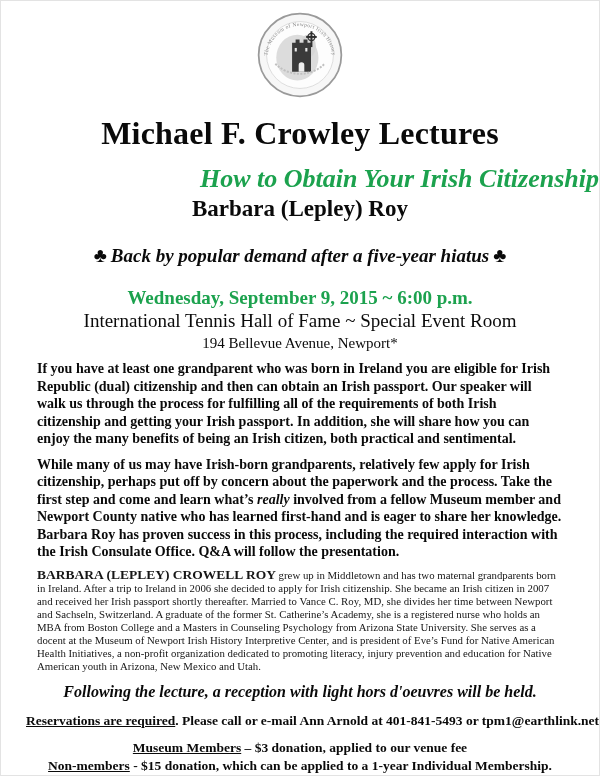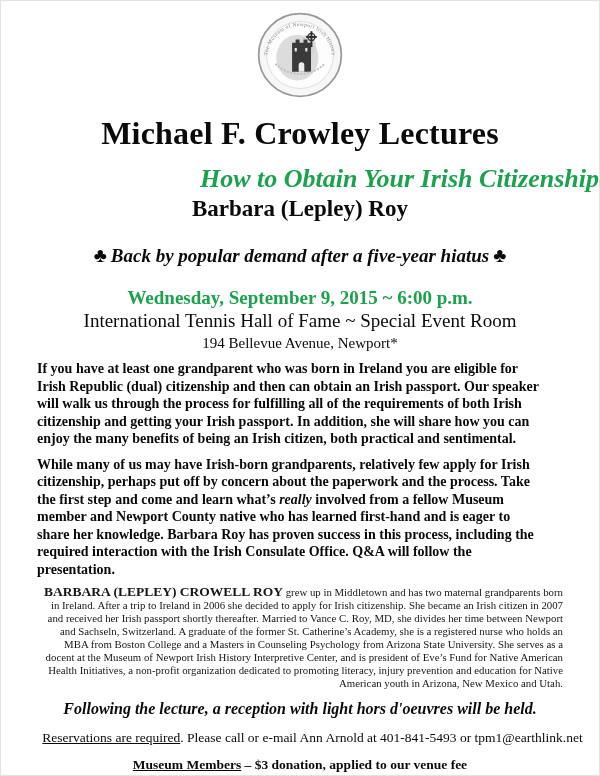--- a/index.html
+++ b/index.html
@@ -13,31 +13,31 @@
   .page-title{font-size:32px;font-weight:bold;line-height:36px;margin-top:16px;letter-spacing:.2px;}
   .series-subtitle{font-size:16px;font-style:italic;line-height:20px;}
   .lecture-title{font-size:26px;font-weight:bold;font-style:italic;line-height:32px;margin-top:12px;text-align:right;}
   .speaker-name{font-size:23px;font-weight:bold;line-height:28px;margin-top:0;}
   .tagline{font-size:19px;font-weight:bold;font-style:italic;line-height:24px;margin-top:20px;}
   .tagline .club{font-style:normal;font-size:20px;padding:0 4px;}
   .event-datetime{font-size:19px;font-weight:bold;line-height:23px;margin-top:18px;}
   .event-venue{font-size:19px;line-height:24px;}
   .event-address{font-size:15px;line-height:18px;margin-top:1px;}
   .body-par{
-    text-align:left;margin:8px 54px 0 36px;
+    text-align:left;margin:8px 36px 0 36px;
     font-size:14px;font-weight:bold;line-height:17.5px;
   }
   .body-par .em{font-style:italic;}
   .bio{
-    text-align:right;margin:7px 36px 0 36px;
+    text-align:left;margin:7px 36px 0 36px;
     font-size:10.8px;font-weight:normal;line-height:13px;color:#161616;
   }
   .bio .bio-name{font-size:13.5px;font-weight:bold;}
   .reception{font-size:16px;font-weight:bold;font-style:italic;line-height:20px;margin-top:9px;}
-  .reservations{font-size:13.5px;font-weight:normal;line-height:17px;margin-top:10px;white-space:nowrap;margin-left:25px;}
+  .reservations{font-size:13.5px;font-weight:bold;line-height:17px;margin-top:10px;white-space:nowrap;margin-left:25px;}
   .reservations .lead,.donation .lead{text-decoration:underline;}
   .donation{font-size:13.5px;font-weight:bold;line-height:17px;}
   .donation.members{margin-top:10px;}
   .donation.nonmembers{margin-top:1px;}
 </style>
 </head>
 <body>
 
 <div class="page">
 

